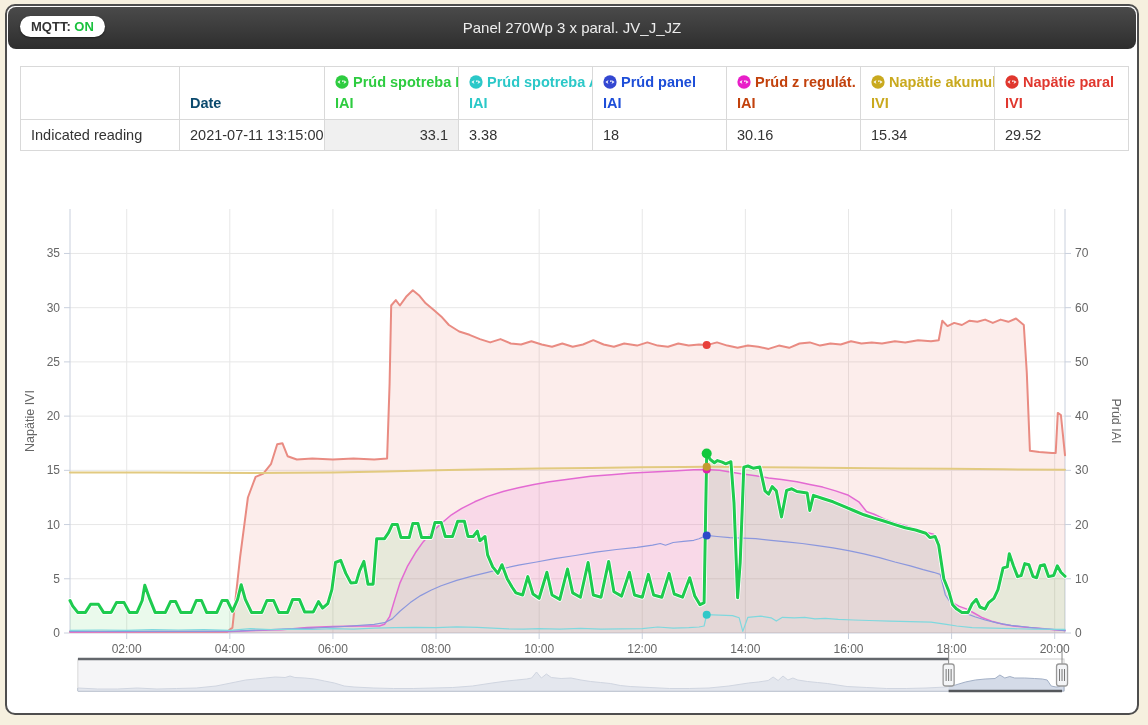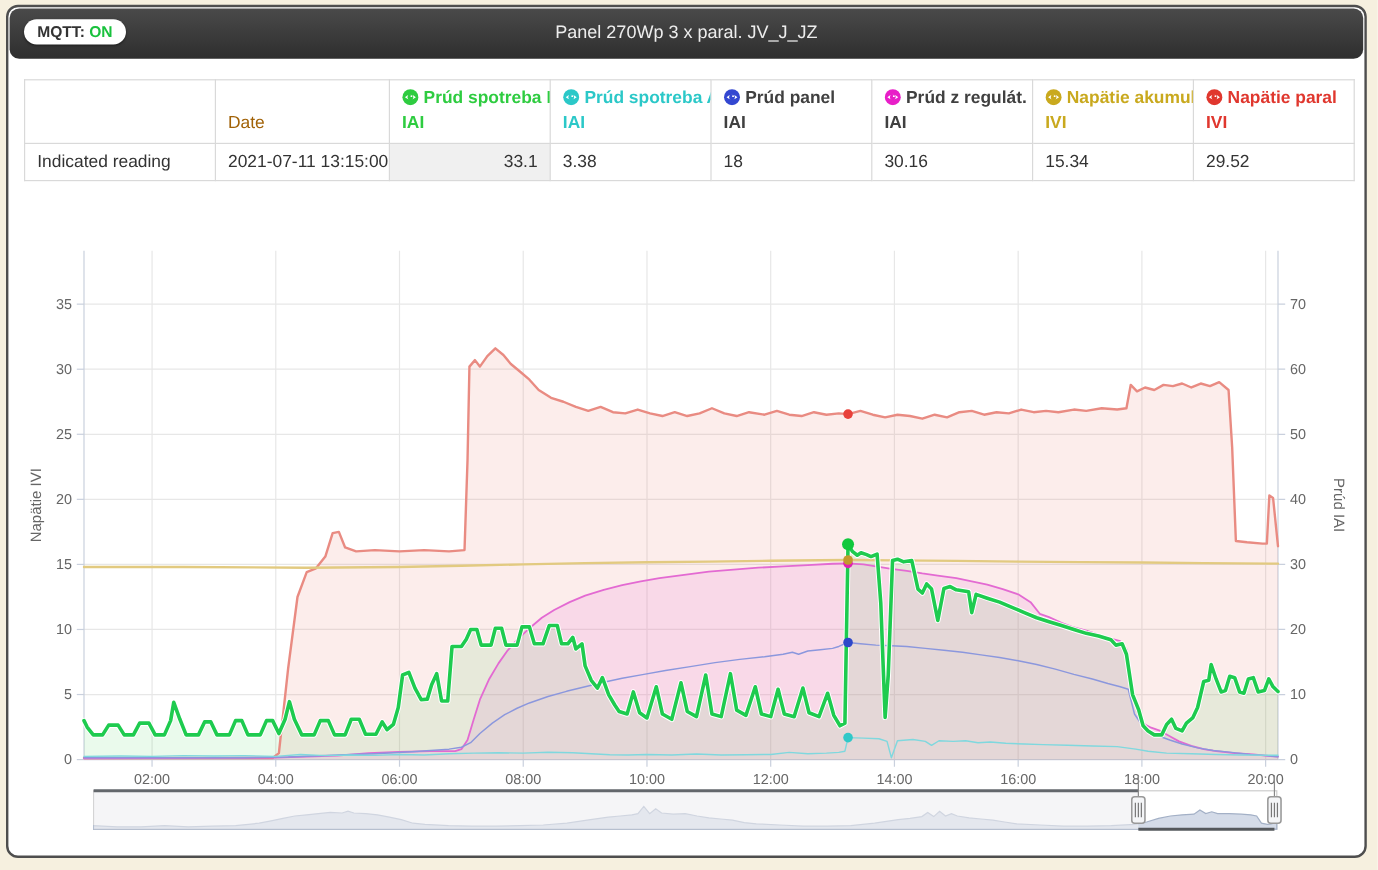--- a/index.html
+++ b/index.html
@@ -15,21 +15,21 @@
          font-size:13px;font-weight:bold;color:#333;box-shadow:0 1px 2px rgba(0,0,0,.5);}
   .badge .on{color:#19c13d;}
   table.readings{position:absolute;left:13px;top:60px;width:1109px;border-collapse:collapse;
                  font-size:14.5px;color:#333;table-layout:fixed;}
   table.readings th,table.readings td{border:1px solid #d9d9d9;padding:5px 10px;text-align:left;
                  vertical-align:bottom;background:#fff;overflow:hidden;white-space:nowrap;}
   table.readings td{vertical-align:middle;height:20px;}
   table.readings th{height:40px;line-height:1.45;}
   table.readings th.colored{font-weight:bold;}
   table.readings td.shaded{background:#f0f0f0;text-align:right;}
-  table.readings th.datehead{font-weight:normal;color:#a16207;}
+  table.readings th.datehead{font-weight:bold;color:#0c4a6e;}
   .eye{display:inline-block;vertical-align:-2px;margin-right:4px;}
   .chart-wrap{position:absolute;left:13px;top:190px;width:1112px;height:518px;}
   svg text{font-family:"Liberation Sans",sans-serif;}
 </style>
 </head>
 <body>
 
 <div class="page">
   <div class="container">
     <div class="header">
@@ -47,27 +47,27 @@
                 <path d="M2.8 8 Q8 3.4 13.2 8 Q8 12.6 2.8 8 Z" fill="#ffffff"></path>
                 <circle cx="8" cy="8" r="2.7" fill="#2ecc40"></circle>
                 <circle cx="9" cy="7" r="0.9" fill="#ffffff"></circle>
               </svg><span>Prúd spotreba DC</span><br><span>IAI</span></th>
             <th class="colored" style="color:#2bc8c8"><svg class="eye" width="14" height="14" viewBox="0 0 16 16">
                 <circle cx="8" cy="8" r="7.6" fill="#2bc8c8"></circle>
                 <path d="M2.8 8 Q8 3.4 13.2 8 Q8 12.6 2.8 8 Z" fill="#ffffff"></path>
                 <circle cx="8" cy="8" r="2.7" fill="#2bc8c8"></circle>
                 <circle cx="9" cy="7" r="0.9" fill="#ffffff"></circle>
               </svg><span>Prúd spotreba AC</span><br><span>IAI</span></th>
-            <th class="colored" style="color:#404040"><svg class="eye" width="14" height="14" viewBox="0 0 16 16">
+            <th class="colored" style="color:#1d4ed8"><svg class="eye" width="14" height="14" viewBox="0 0 16 16">
                 <circle cx="8" cy="8" r="7.6" fill="#3347d1"></circle>
                 <path d="M2.8 8 Q8 3.4 13.2 8 Q8 12.6 2.8 8 Z" fill="#ffffff"></path>
                 <circle cx="8" cy="8" r="2.7" fill="#3347d1"></circle>
                 <circle cx="9" cy="7" r="0.9" fill="#ffffff"></circle>
               </svg><span>Prúd panel</span><br><span>IAI</span></th>
-            <th class="colored" style="color:#404040"><svg class="eye" width="14" height="14" viewBox="0 0 16 16">
+            <th class="colored" style="color:#c2410c"><svg class="eye" width="14" height="14" viewBox="0 0 16 16">
                 <circle cx="8" cy="8" r="7.6" fill="#e81ec8"></circle>
                 <path d="M2.8 8 Q8 3.4 13.2 8 Q8 12.6 2.8 8 Z" fill="#ffffff"></path>
                 <circle cx="8" cy="8" r="2.7" fill="#e81ec8"></circle>
                 <circle cx="9" cy="7" r="0.9" fill="#ffffff"></circle>
               </svg><span>Prúd z regulát.</span><br><span>IAI</span></th>
             <th class="colored" style="color:#c9a91e"><svg class="eye" width="14" height="14" viewBox="0 0 16 16">
                 <circle cx="8" cy="8" r="7.6" fill="#c9a91e"></circle>
                 <path d="M2.8 8 Q8 3.4 13.2 8 Q8 12.6 2.8 8 Z" fill="#ffffff"></path>
                 <circle cx="8" cy="8" r="2.7" fill="#c9a91e"></circle>
                 <circle cx="9" cy="7" r="0.9" fill="#ffffff"></circle>

